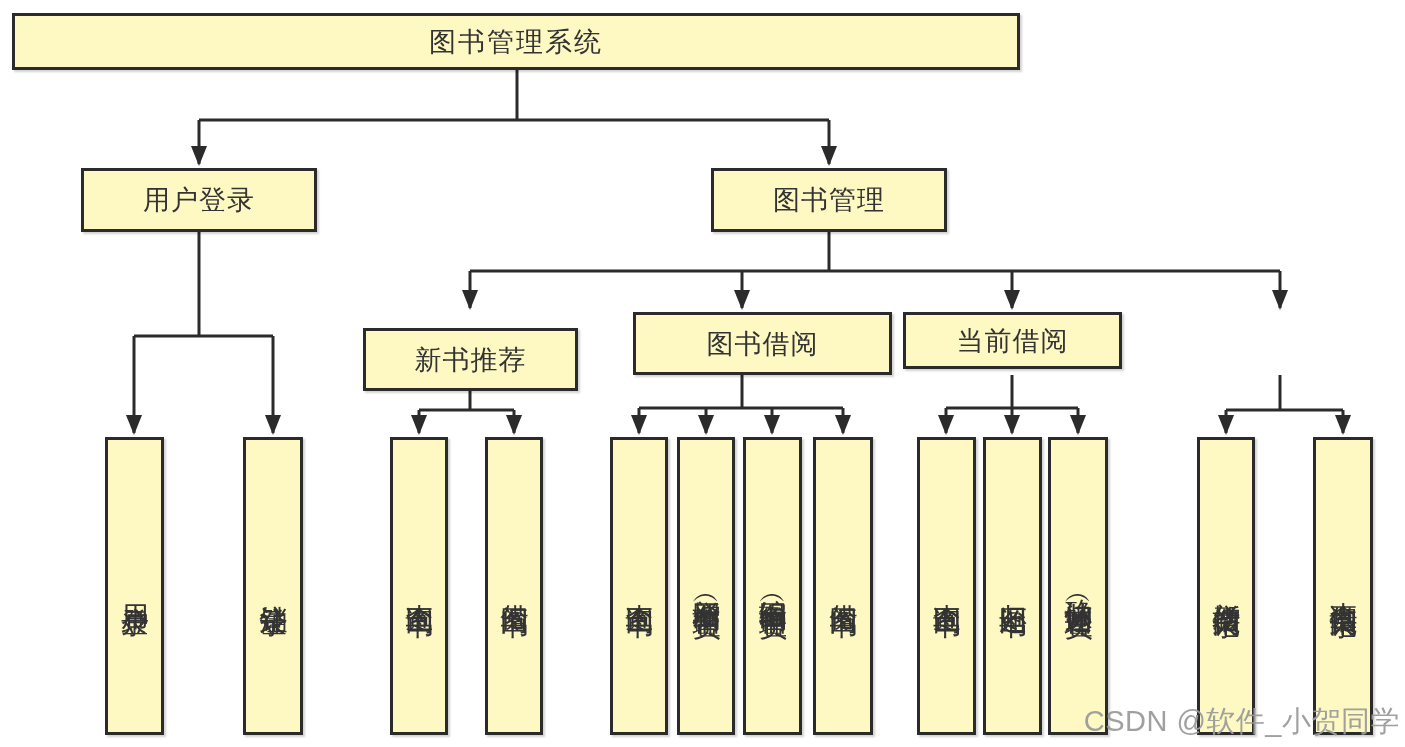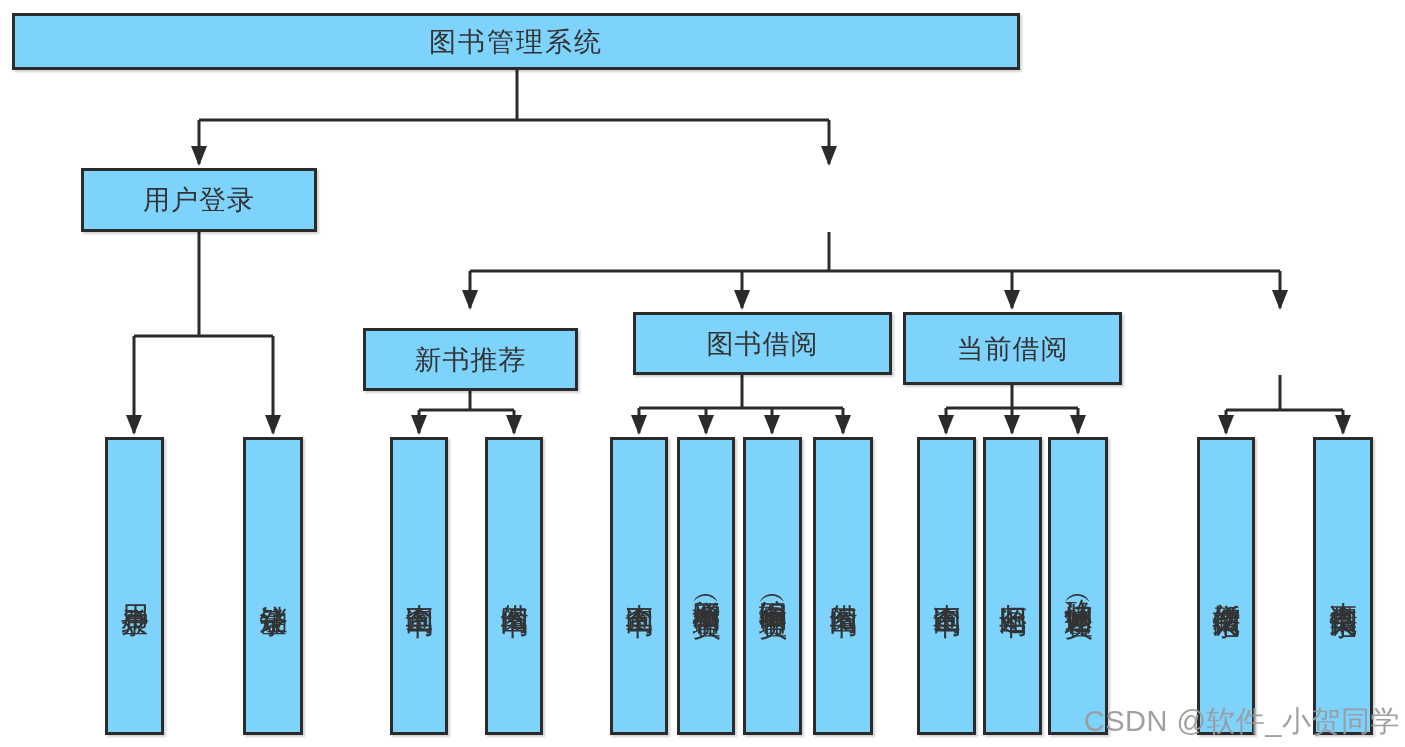--- a/index.html
+++ b/index.html
@@ -10,21 +10,21 @@
     font-family:"Liberation Sans","DejaVu Sans",sans-serif;
     color:#333333;
     overflow:hidden;
   }
   .wires{position:absolute;left:0;top:0;z-index:1;}
   .wires line,.wires path{stroke:#2b2b2b;stroke-width:3;fill:none;}
   .wires .ah{fill:#2b2b2b;stroke:none;}
   .box{
     position:absolute;
     box-sizing:border-box;
-    background:#7dd3fc;
+    background:#fef9c3;
     border:3px solid #2b2b2b;
     box-shadow:2px 2px 2px rgba(0,0,0,0.18);
     display:flex;align-items:center;justify-content:center;
     z-index:2;
   }
   .hlabel{
     font-size:27px;letter-spacing:1px;color:#333333;white-space:nowrap;
   }
   .root .hlabel{letter-spacing:2px;}
   .vlabel{
@@ -107,28 +107,31 @@
     </g>
   </svg>
 
   <div class="box root" style="left:12px;top:13px;width:1008px;height:57px">
     <span class="hlabel">图书管理系统</span>
   </div>
 
   <div class="box" style="left:81px;top:168px;width:236px;height:64px">
     <span class="hlabel">用户登录</span>
   </div>
+  <div class="box" style="left:711px;top:168px;width:236px;height:64px">
+    <span class="hlabel">图书管理</span>
+  </div>
 
   <div class="box" style="left:363px;top:328px;width:215px;height:63px">
     <span class="hlabel">新书推荐</span>
   </div>
   <div class="box" style="left:633px;top:312px;width:259px;height:63px">
     <span class="hlabel">图书借阅</span>
   </div>
-  <div class="box" style="left:903px;top:312px;width:219px;height:73px">
+  <div class="box" style="left:903px;top:312px;width:219px;height:57px">
     <span class="hlabel">当前借阅</span>
   </div>
 
   <div class="box" style="left:105px;top:437px;width:59px;height:298px">
     <span class="vlabel">用户登录</span>
   </div>
   <div class="box" style="left:243px;top:437px;width:60px;height:298px">
     <span class="vlabel">注销登录</span>
   </div>
 

